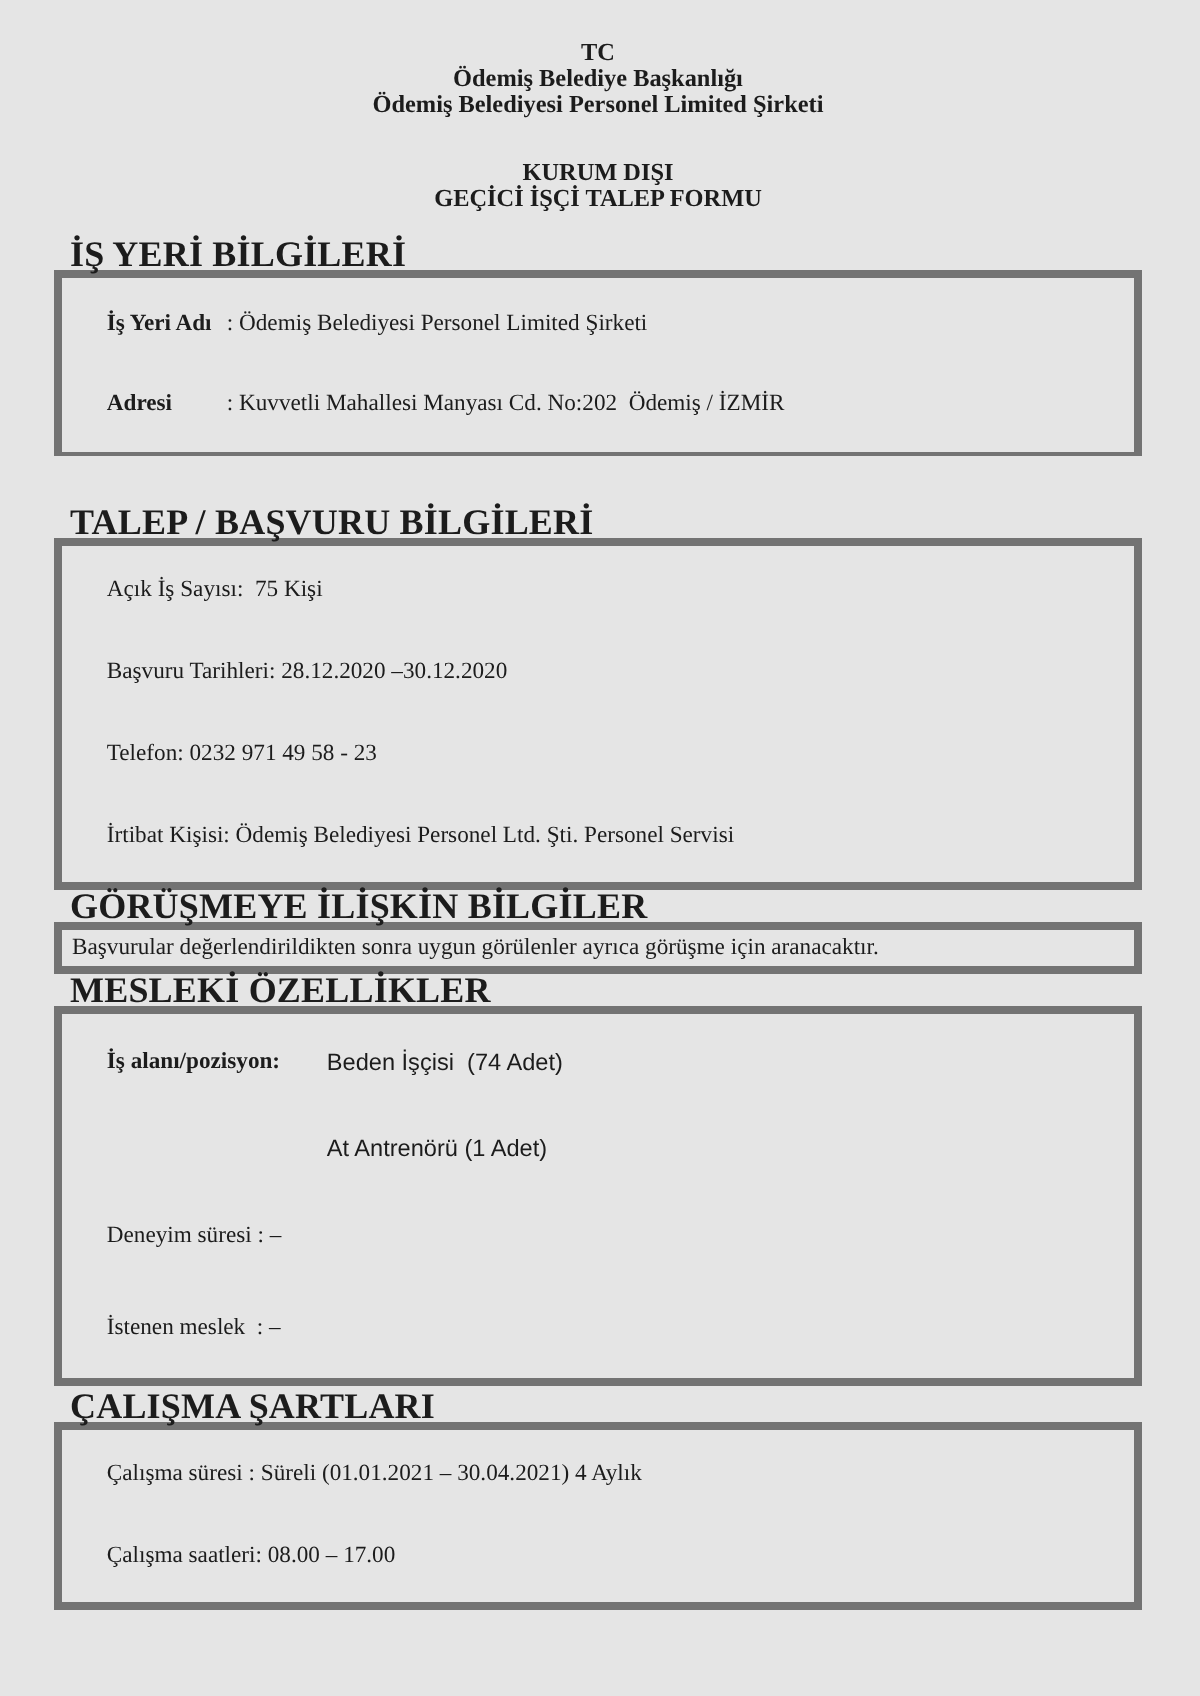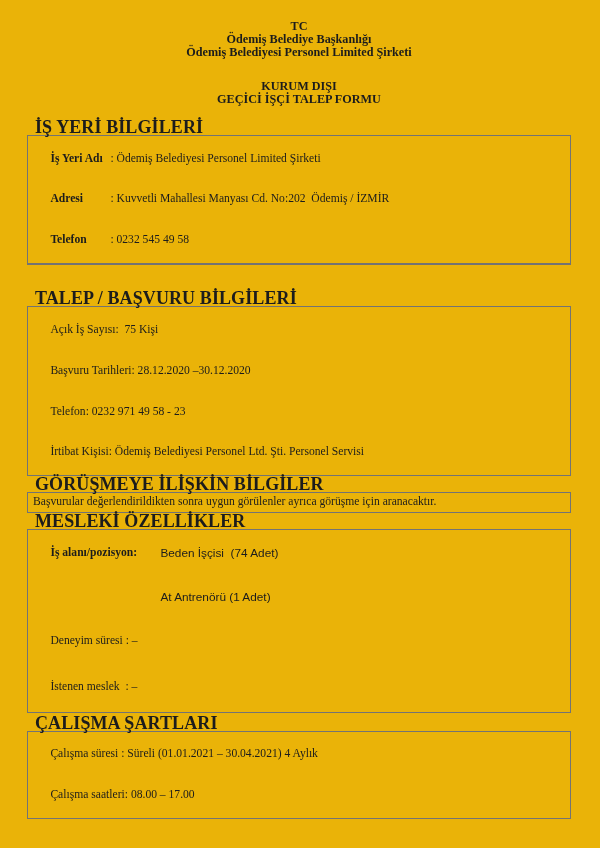--- a/index.html
+++ b/index.html
@@ -1,27 +1,27 @@
 <!DOCTYPE html>
 <html><head>
 <meta charset="utf-8">
 <style>
   html,body { margin:0; padding:0; background:#ffffff; }
   .page {
-    width:600px; height:848px; background:#eab308; box-sizing:border-box;
+    width:600px; height:848px; background:#e5e5e5; box-sizing:border-box;
     padding:20px 29px 0 27px; position:relative; overflow:hidden;
     font-family:"Liberation Serif", serif; color:#1c1c1c; font-size:11.6px;
   }
   .doc-header { text-align:center; font-weight:bold; font-size:12.2px; line-height:13px; }
   .doc-header .spacer { height:21px; }
   .sec-title { font-weight:bold; font-size:18px; line-height:13px; margin:2px 0 1px 8px; letter-spacing:0.1px; }
   .mt-lg { margin-top:15px; }
   .mt-md { margin-top:27px; }
   .mt-sm { margin-top:4px; }
-  .box { border:1px solid #737373; padding:2px 6px 3px 5px; line-height:13.6px; }
+  .box { border:4px solid #737373; padding:2px 6px 3px 5px; line-height:13.6px; }
   .box div, .box span, .box a { white-space:pre-wrap; }
   .lv-row .lbl { display:inline-block; width:60px; font-weight:bold; vertical-align:top; }
   .bold { font-weight:normal; }
   .line { min-height:13.6px; }
   .email { color:#0563c1; text-decoration:underline; cursor:pointer; }
   .mesleki-box { line-height:14.3px; }
   .mesleki-box .mlbl { display:inline-block; width:110px; font-weight:bold; vertical-align:top; }
   .mesleki-box .sans { font-family:"Liberation Sans", sans-serif; font-size:11.8px; }
   .mesleki-box .indent { padding-left:110px; }
   .gap-above { margin-top:3px; }
@@ -41,23 +41,20 @@
     <div>GEÇİCİ İŞÇİ TALEP FORMU</div>
   </div>
 
   <div class="sec-title mt-lg">İŞ YERİ BİLGİLERİ</div>
   <div class="box isyeri-box">
     <div class="lv-row line">
       <span class="lbl">İş Yeri Adı</span><span>: Ödemiş Belediyesi Personel Limited Şirketi</span>
     </div>
     <div class="lv-row line">
       <span class="lbl">Adresi</span><span>: Kuvvetli Mahallesi Manyası Cd. No:202  Ödemiş / İZMİR</span>
-    </div>
-    <div class="lv-row line">
-      <span class="lbl">Telefon</span><span>: 0232 545 49 58</span>
     </div>
   </div>
 
   <div class="sec-title mt-md">TALEP / BAŞVURU BİLGİLERİ</div>
   <div class="box">
     <div class="line">
       <span class="bold">Açık İş Sayısı:</span><span>  75 Kişi</span>
     </div>
     <div class="line">
       <span class="bold">Başvuru Tarihleri:</span><span> 28.12.2020 –30.12.2020</span>

